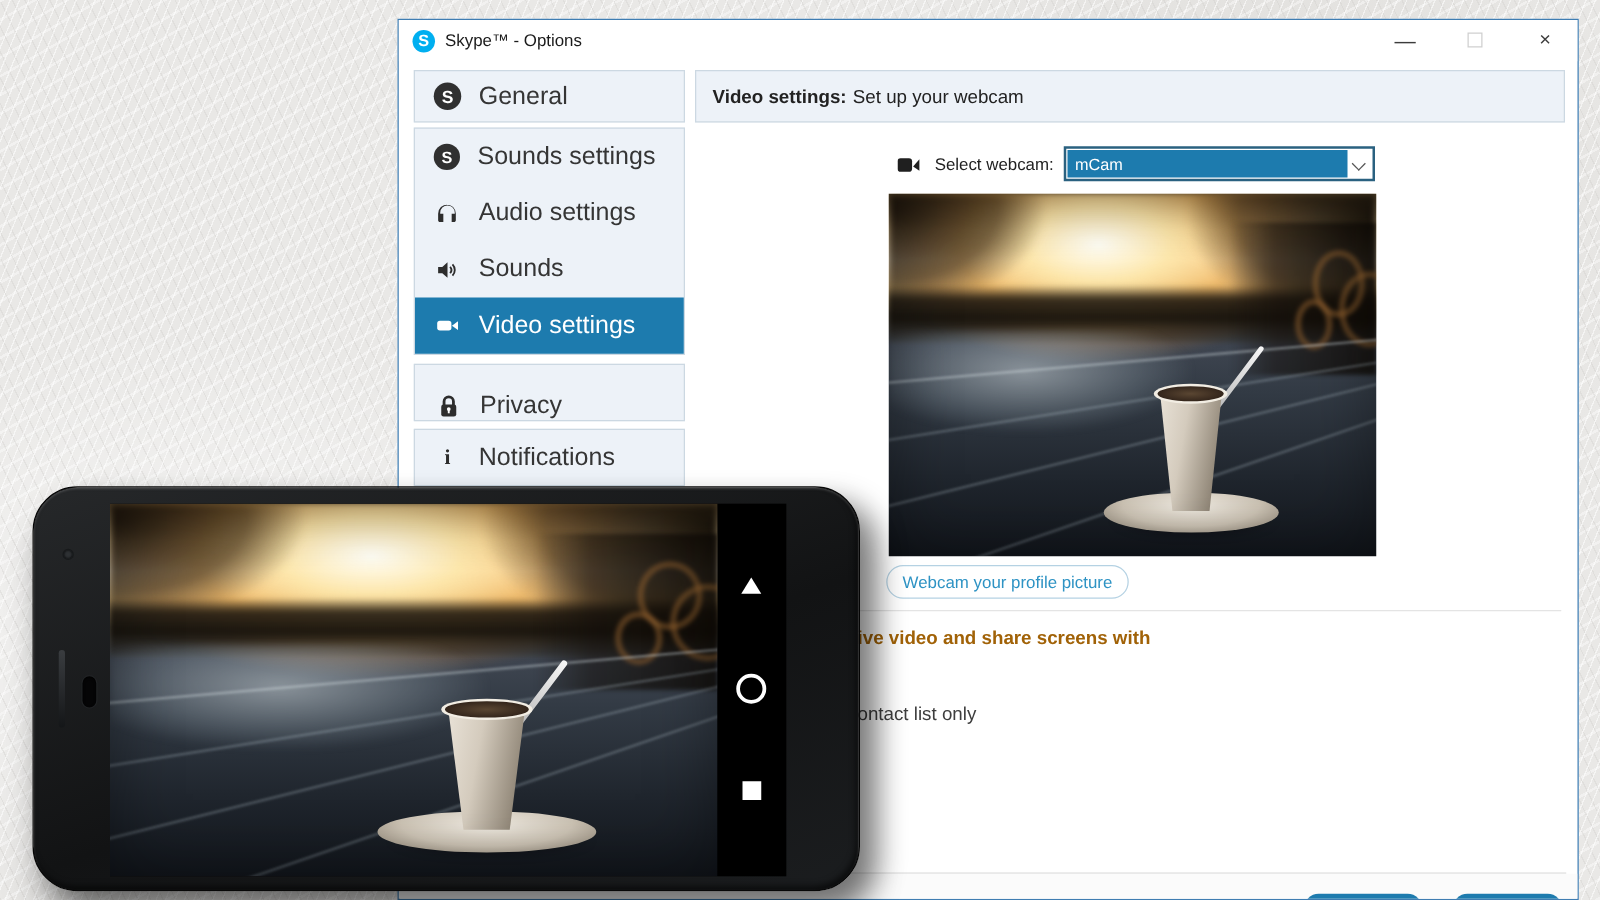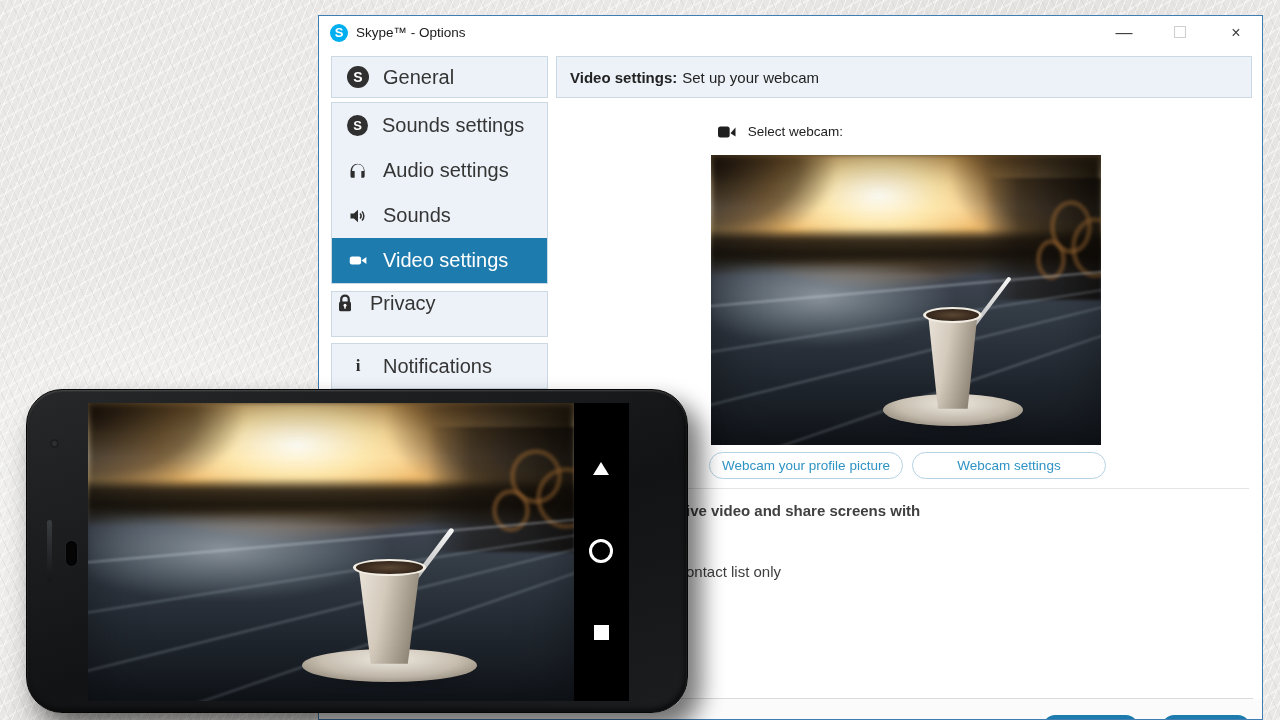--- a/index.html
+++ b/index.html
@@ -42,21 +42,21 @@
   .skype-badge { width:22px; height:22px; border-radius:50%; background:#303030; color:#fff;
     font-weight:bold; font-size:14px; text-align:center; line-height:22px; flex:0 0 auto; }
   .sbox .lbl { font-size:20px; color:#353535; }
   #sb-nav { top:86px; height:182px; display:flex; flex-direction:column; }
   .nav-row { flex:1 1 0; display:flex; align-items:center; gap:14px; padding-left:15px; color:#353535; }
   .nav-row.sel { background:#1d7bae; color:#fff;text-align:center; }
   .nav-row.sel .lbl { color:#fff; }
   .nav-row .skype-badge { width:21px; height:21px; font-size:13px; line-height:21px; }
   .nav-ic { width:22px; height:22px; flex:0 0 auto; display:flex; align-items:center; justify-content:center; }
   .nav-ic svg { display:block; }
-  #sb-privacy { top:275px; height:46px; display:flex; align-items:flex-start; gap:14px; padding-left:2px; }
+  #sb-privacy { top:275px; height:46px; display:flex; align-items:flex-end; gap:14px; padding-left:16px; }
   #sb-notif { top:327px; height:46px; display:flex; align-items:center; gap:14px; padding-left:15px; }
   .info-glyph { width:22px; text-align:center; font-weight:bold; font-size:17px; color:#2d2d2d;
     font-family:"Liberation Serif", serif; }
 
   
   #main-header { position:absolute; left:237px; top:40px; width:696px; height:42px;
     background:#edf2f8; border:1px solid #ccd8e2; display:flex; align-items:center; padding-left:13px;
     font-size:15px; color:#222; }
   #main-header .b { font-weight:bold; }
   #main-header .n { margin-left:5px;text-align:right; }
@@ -73,21 +73,21 @@
     border-right:1.6px solid #555; border-bottom:1.6px solid #555; transform:rotate(45deg); }
 
   #preview { position:absolute; left:392px; top:139px; width:390px; height:290px; }
 
   .pillbtn { position:absolute; top:436px; height:27px; border:1px solid #b5d2e3; border-radius:14px;
     background:#fff; color:#2e93c4; font-size:13.5px; display:flex; align-items:center; justify-content:center; }
   #btn-profile { left:390px; width:194px; }
   #btn-webcam { left:593px; width:194px; }
 
   #divider1 { position:absolute; left:237px; top:472px; width:693px; height:1px; background:#e4e4e4; }
-  #share-frag { position:absolute; left:367px; top:486px; font-size:15px; font-weight:bold; color:#404040; }
+  #share-frag { position:absolute; left:367px; top:486px; font-size:15px; font-weight:bold; color:#a16207; }
   #contact-frag { position:absolute; left:367px; top:547px; font-size:15px; color:#3e3e3e; }
 
   #footer-line { position:absolute; left:10px; top:682px; width:924px; height:1px; background:#dadada; }
   #footer-bg { position:absolute; left:1px; top:683px; width:942px; height:22px; background:#fbfbfb; }
   .footbtn { position:absolute; top:699px; height:24px; border-radius:12px; background:#1d7bae; }
   #foot-b1 { left:724px; width:95px; }
   #foot-b2 { left:843px; width:88px; }
 
   
   #phone { position:absolute; left:26px; top:389px; width:662px; height:324px; border-radius:36px;
@@ -232,20 +232,26 @@
     <span class="n">Set up your webcam</span>
   </div>
 
   <span id="cam-ic">
     <svg width="20" height="14" viewBox="0 0 24 16">
         <rect x="0" y="1.5" width="14" height="13" rx="3" fill="#1f1f1f"></rect>
         <path fill="#1f1f1f" d="M21 2.5v11l-6-4z"></path>
       </svg>
   </span>
   <div id="webcam-label">Select webcam:</div>
+  <div id="dropdown">
+    <div id="dd-fill">mCam</div>
+    <div id="dd-chev">
+        <i></i>
+      </div>
+  </div>
 
   <div id="preview" class="scene">
     <div class="sc sun"></div>
     <div class="sc trees-l"></div>
     <div class="sc trees-r"></div>
     <div class="sc hedge"></div>
     <div class="sc railing">
         <i class="r1"></i>
         <i class="r2"></i>
         <i class="r3"></i>
@@ -261,21 +267,20 @@
       <div class="spoon"></div>
       <div class="cup"></div>
       <div class="cup-rim">
           <i></i>
         </div>
     </div>
     <div class="sc vignette"></div>
   </div>
 
   <div class="pillbtn" id="btn-profile">Webcam your profile picture</div>
-  <div class="pillbtn" id="btn-webcam">Webcam settings</div>
 
   <div id="divider1"></div>
   <div id="share-frag">ive video and share screens with</div>
   <div id="contact-frag">ontact list only</div>
 
   <div id="footer-line"></div>
   <div id="footer-bg"></div>
   <div class="footbtn" id="foot-b1"></div>
   <div class="footbtn" id="foot-b2"></div>
 </div>

